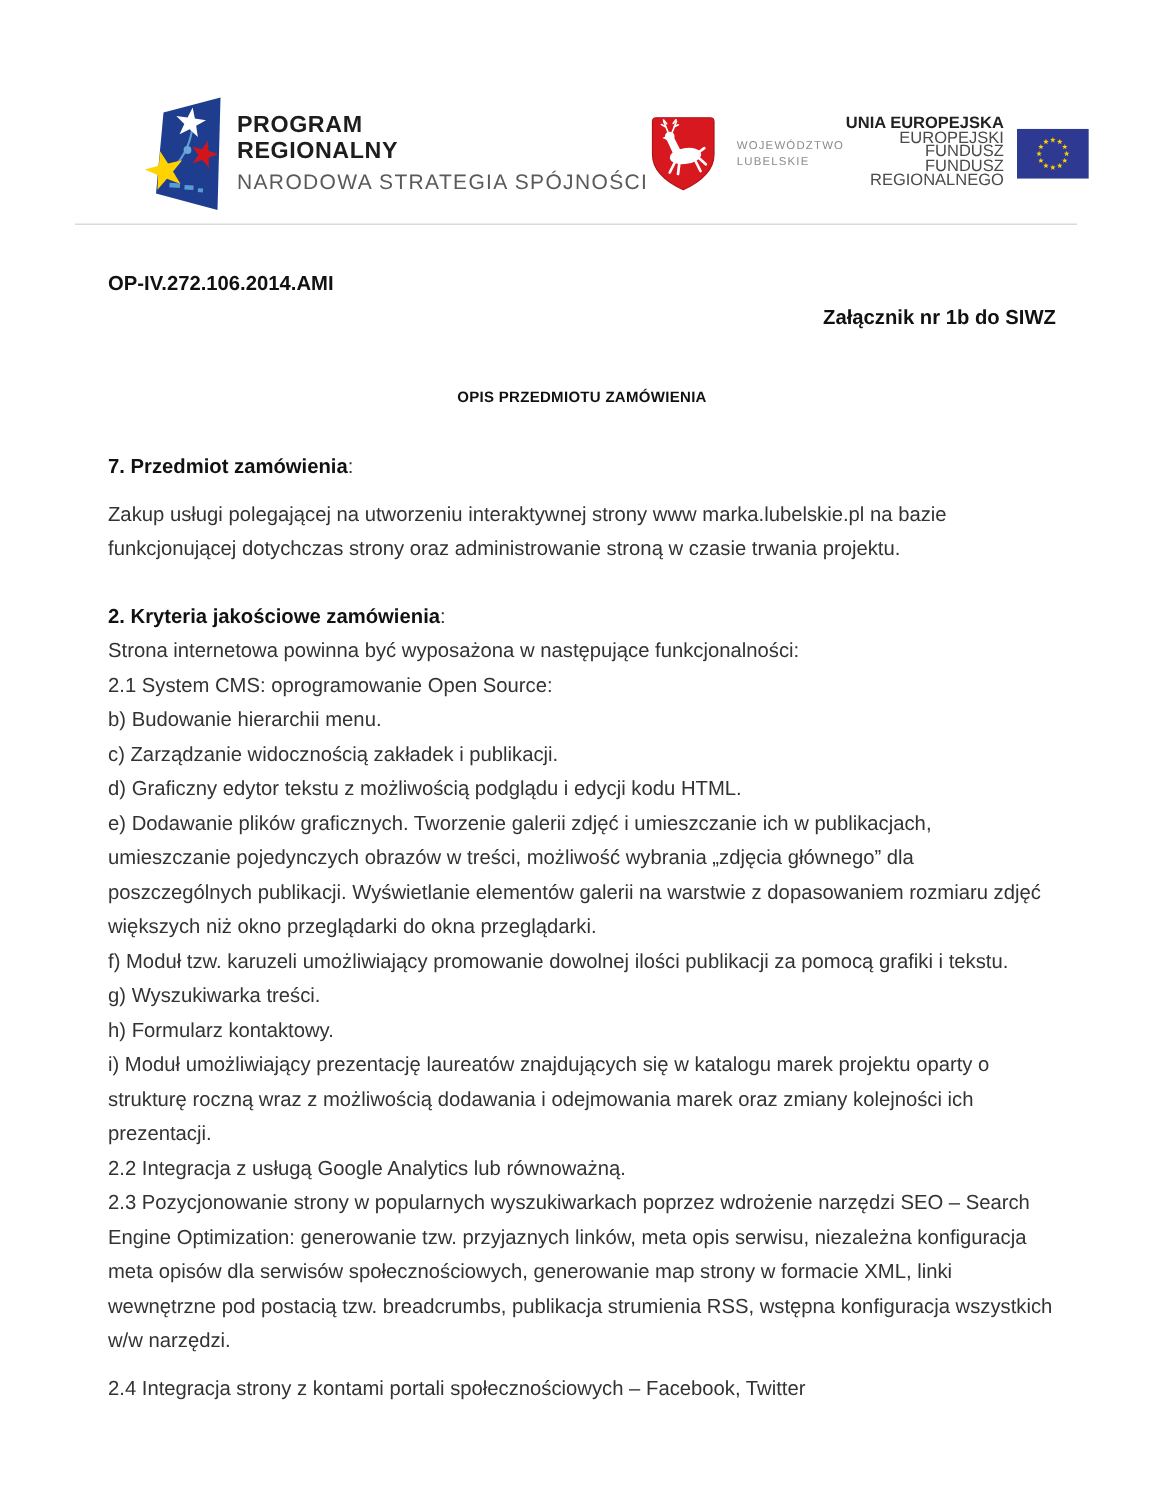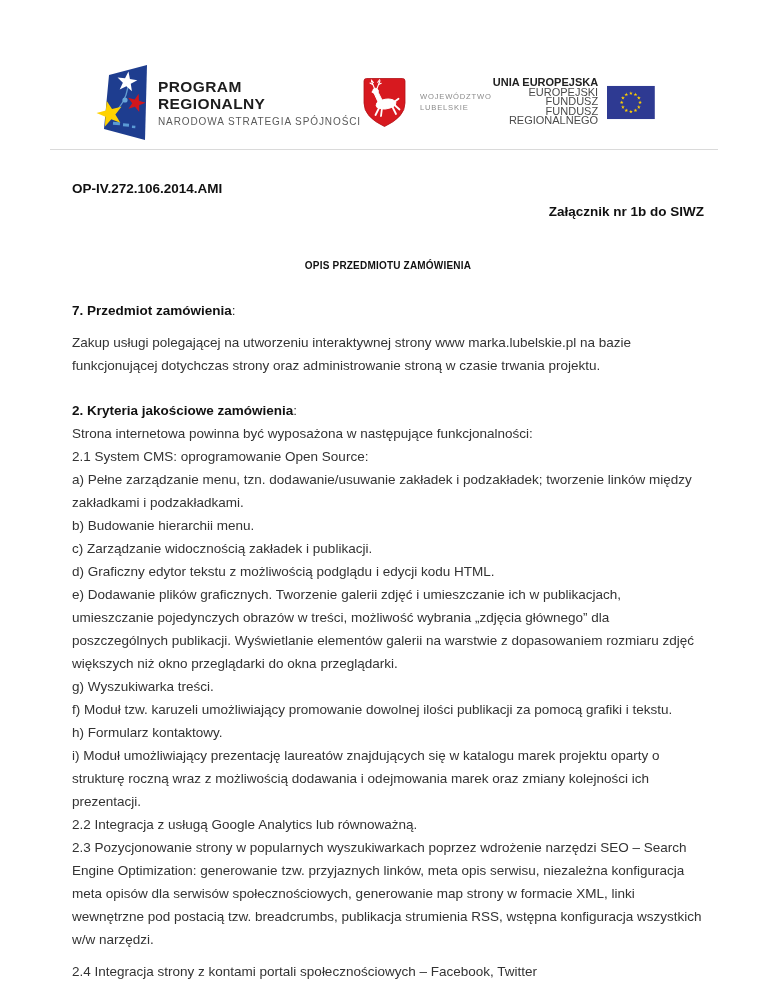--- a/index.html
+++ b/index.html
@@ -9,21 +9,21 @@
     box-sizing:border-box;position:relative;margin-top:20px;
   }
   
   .header{
     display:flex;align-items:center;justify-content:space-between;
     padding:42px 116px 0 95px;height:80px;box-sizing:content-box;
   }
   .logo-group{display:flex;align-items:center;}
   .nss-text{margin-left:6px;}
   .nss-line{font-size:15.5px;font-weight:bold;color:#1d1d1d;line-height:17px;letter-spacing:.4px;}
-  .nss-sub{font-size:10px;color:#5a5a5a;letter-spacing:.9px;margin-top:4px;white-space:nowrap;}
+  .nss-sub{font-size:14px;color:#5a5a5a;letter-spacing:.9px;margin-top:4px;white-space:nowrap;}
   .lub-text{margin-left:12px;font-size:7.6px;color:#8b8b8b;letter-spacing:.8px;line-height:11px;}
   .eu-text{text-align:right;margin-right:9px;line-height:9.5px;}
   .eu-bold{font-size:11px;font-weight:bold;color:#222;}
   .eu-small{font-size:11px;color:#4a4a4a;}
   .rule{border-bottom:1px solid #dadada;margin:7px 50px 0 50px;}
   
   .content{padding:27px 64px 0 72px;font-size:13.5px;line-height:23px;color:#333;}
   .content p{margin:0;}
   .ref{font-weight:bold;color:#111;}
   .attachment{font-weight:bold;color:#111;text-align:right;}
@@ -129,26 +129,25 @@
     <p class="ref">OP-IV.272.106.2014.AMI</p>
     <p class="attachment">Załącznik nr 1b do SIWZ</p>
     <p class="doc-title">OPIS PRZEDMIOTU ZAMÓWIENIA</p>
 
     <p class="sec-heading"><b>7. Przedmiot zamówienia</b><span>:</span></p>
     <p class="para">Zakup usługi polegającej na utworzeniu interaktywnej strony www marka.lubelskie.pl na bazie funkcjonującej dotychczas strony oraz administrowanie stroną w czasie trwania projektu.</p>
 
     <p class="sec-heading"><b>2. Kryteria jakościowe zamówienia</b><span>:</span></p>
     <p class="line">Strona internetowa powinna być wyposażona w następujące funkcjonalności:</p>
     <p class="line">2.1 System CMS: oprogramowanie Open Source:</p>
-    <p class="line">a) Pełne zarządzanie menu, tzn. dodawanie/usuwanie zakładek i podzakładek; tworzenie linków między zakładkami i podzakładkami.</p>
     <p class="line">b) Budowanie hierarchii menu.</p>
     <p class="line">c) Zarządzanie widocznością zakładek i publikacji.</p>
     <p class="line">d) Graficzny edytor tekstu z możliwością podglądu i edycji kodu HTML.</p>
     <p class="line">e) Dodawanie plików graficznych. Tworzenie galerii zdjęć i umieszczanie ich w publikacjach, umieszczanie pojedynczych obrazów w treści, możliwość wybrania „zdjęcia głównego” dla poszczególnych publikacji. Wyświetlanie elementów galerii na warstwie z dopasowaniem rozmiaru zdjęć większych niż okno przeglądarki do okna przeglądarki.</p>
+    <p class="line">f) Moduł tzw. karuzeli umożliwiający promowanie dowolnej ilości publikacji za pomocą grafiki i tekstu.</p>
     <p class="line">g) Wyszukiwarka treści.</p>
-    <p class="line">f) Moduł tzw. karuzeli umożliwiający promowanie dowolnej ilości publikacji za pomocą grafiki i tekstu.</p>
     <p class="line">h) Formularz kontaktowy.</p>
     <p class="line">i) Moduł umożliwiający prezentację laureatów znajdujących się w katalogu marek projektu oparty o strukturę roczną wraz z możliwością dodawania i odejmowania marek oraz zmiany kolejności ich prezentacji.</p>
     <p class="line">2.2 Integracja z usługą Google Analytics lub równoważną.</p>
     <p class="line">2.3 Pozycjonowanie strony w popularnych wyszukiwarkach poprzez wdrożenie narzędzi SEO – Search Engine Optimization: generowanie tzw. przyjaznych linków, meta opis serwisu, niezależna konfiguracja meta opisów dla serwisów społecznościowych, generowanie map strony w formacie XML, linki wewnętrzne pod postacią tzw. breadcrumbs, publikacja strumienia RSS, wstępna konfiguracja wszystkich w/w narzędzi.</p>
     <p class="para">2.4 Integracja strony z kontami portali społecznościowych – Facebook, Twitter</p>
   </main>
 </div>
 
 </body></html>

